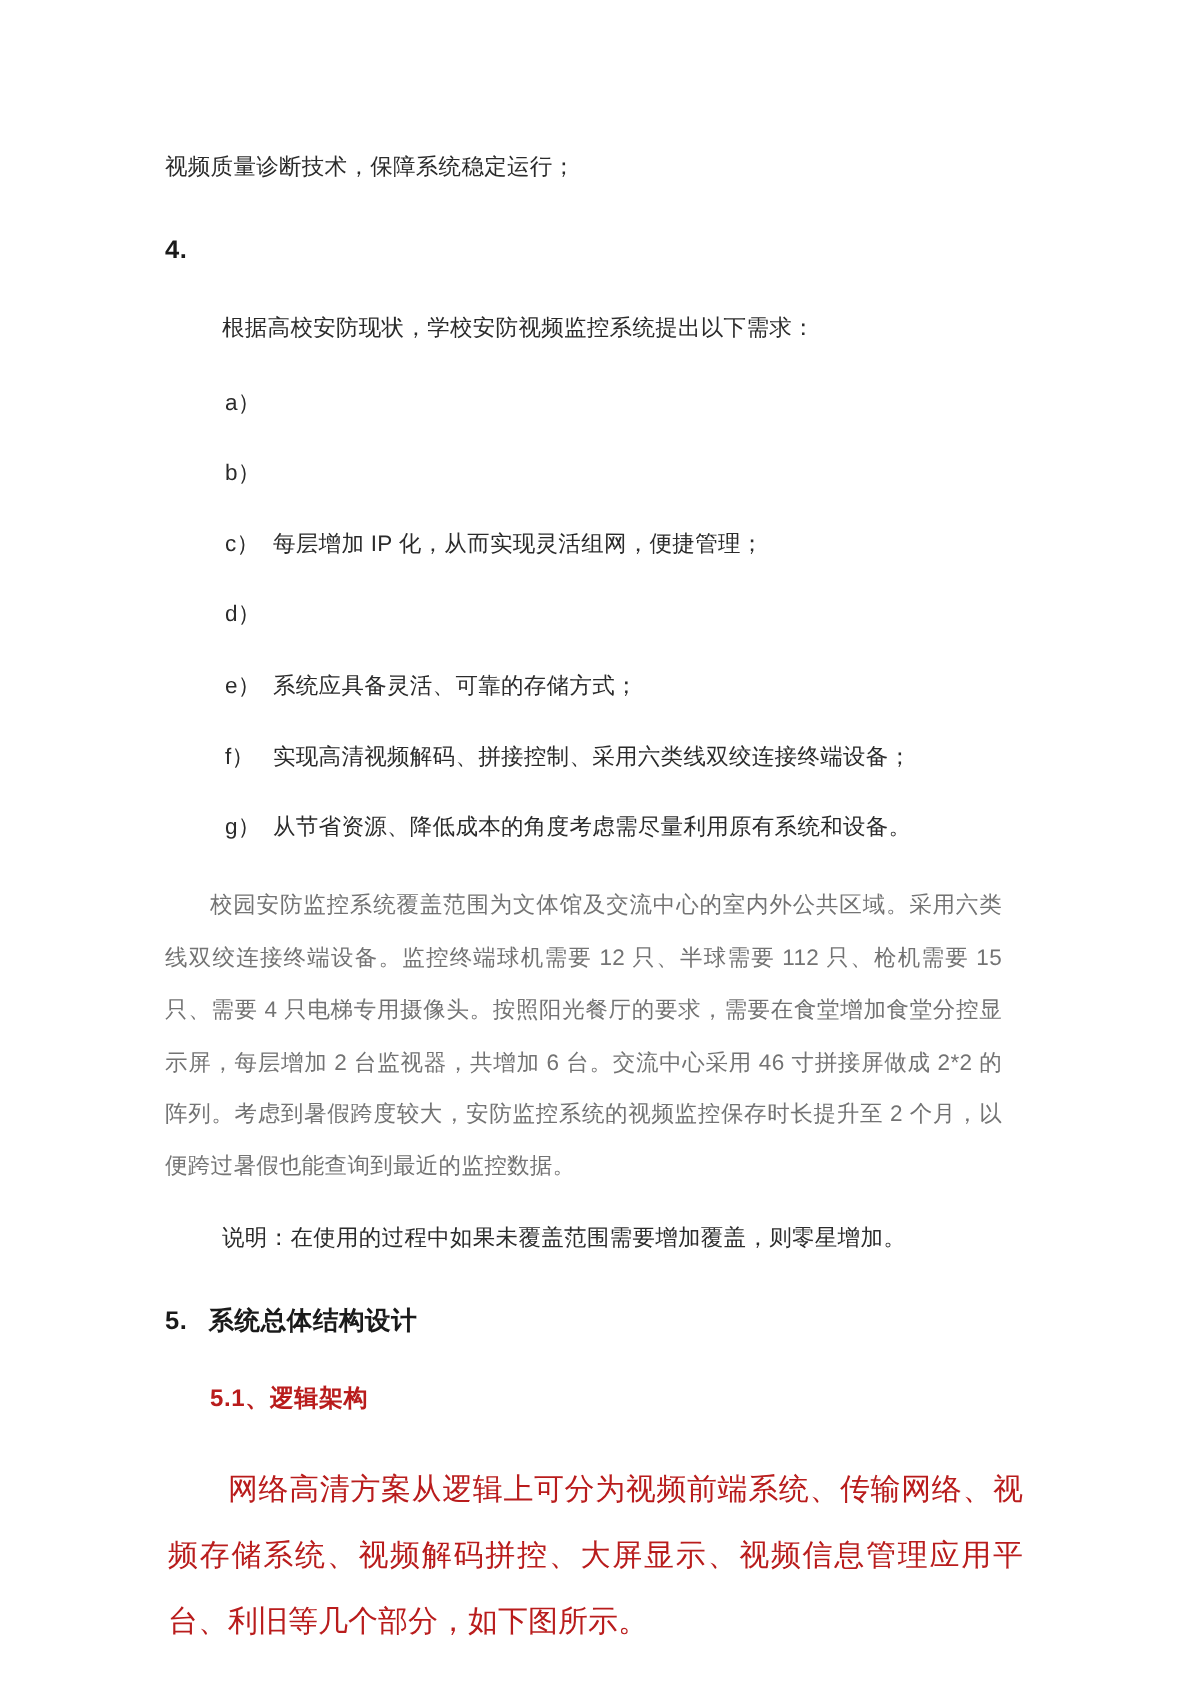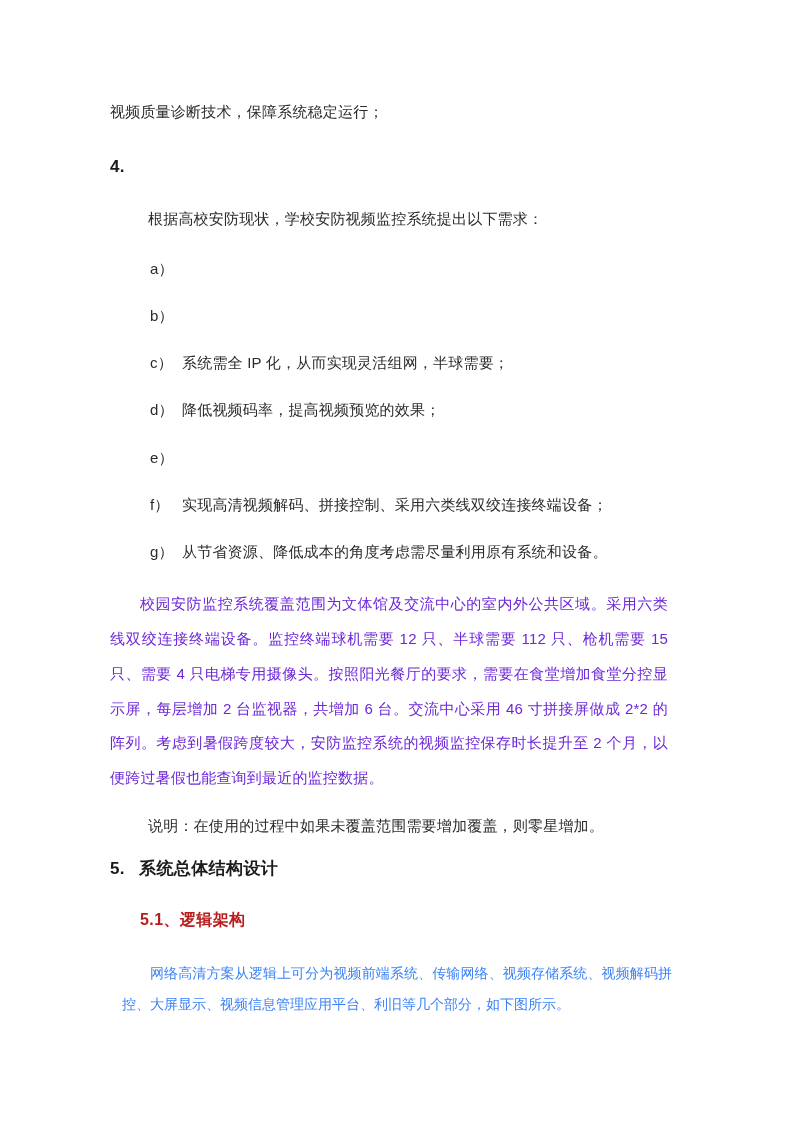--- a/index.html
+++ b/index.html
@@ -99,45 +99,45 @@
     margin-right: 6px;
   }
   .req-item .req-text {
     flex: 1 1 auto;
   }
 
   
   .body-para {
     font-size: 15px;
     line-height: 2.32;
-    color: #6d28d9;
+    color: #737373;
     margin: 0 16px 6px 0;
     text-align: justify;
     text-justify: inter-ideograph;
     text-indent: 2em;
     letter-spacing: 0.2px;
   }
 
   
   .note {
     font-size: 15px;
     line-height: 1.55;
     color: #2b2b2b;
-    margin: 18px 0 20px 0;
+    margin: 18px 0 32px 0;
     padding-left: 38px;
     letter-spacing: 0.2px;
   }
 
   
   .serif-para {
     font-family: "Liberation Serif", "DejaVu Serif", serif;
-    font-size: 14px;
+    font-size: 20px;
     line-height: 2.2;
-    color: #3b82f6;
-    margin: 12px;
+    color: #b91c1c;
+    margin: 2px;
     text-align: justify;
     text-justify: inter-ideograph;
     text-indent: 2em;
   }
 </style>
 </head>
 <body>
 
 <div class="page">
   <div class="content">
@@ -152,28 +152,28 @@
 
     <ul class="req-list">
       <li class="req-item">
         <span class="marker">a）</span>
       </li>
       <li class="req-item">
         <span class="marker">b）</span>
       </li>
       <li class="req-item">
         <span class="marker">c）</span>
-        <span class="req-text">系统需全 IP 化，从而实现灵活组网，半球需要；</span>
+        <span class="req-text">每层增加 IP 化，从而实现灵活组网，便捷管理；</span>
       </li>
       <li class="req-item">
         <span class="marker">d）</span>
-        <span class="req-text">降低视频码率，提高视频预览的效果；</span>
       </li>
       <li class="req-item">
         <span class="marker">e）</span>
+        <span class="req-text">系统应具备灵活、可靠的存储方式；</span>
       </li>
       <li class="req-item">
         <span class="marker">f）</span>
         <span class="req-text">实现高清视频解码、拼接控制、采用六类线双绞连接终端设备；</span>
       </li>
       <li class="req-item">
         <span class="marker">g）</span>
         <span class="req-text">从节省资源、降低成本的角度考虑需尽量利用原有系统和设备。</span>
       </li>
     </ul>

